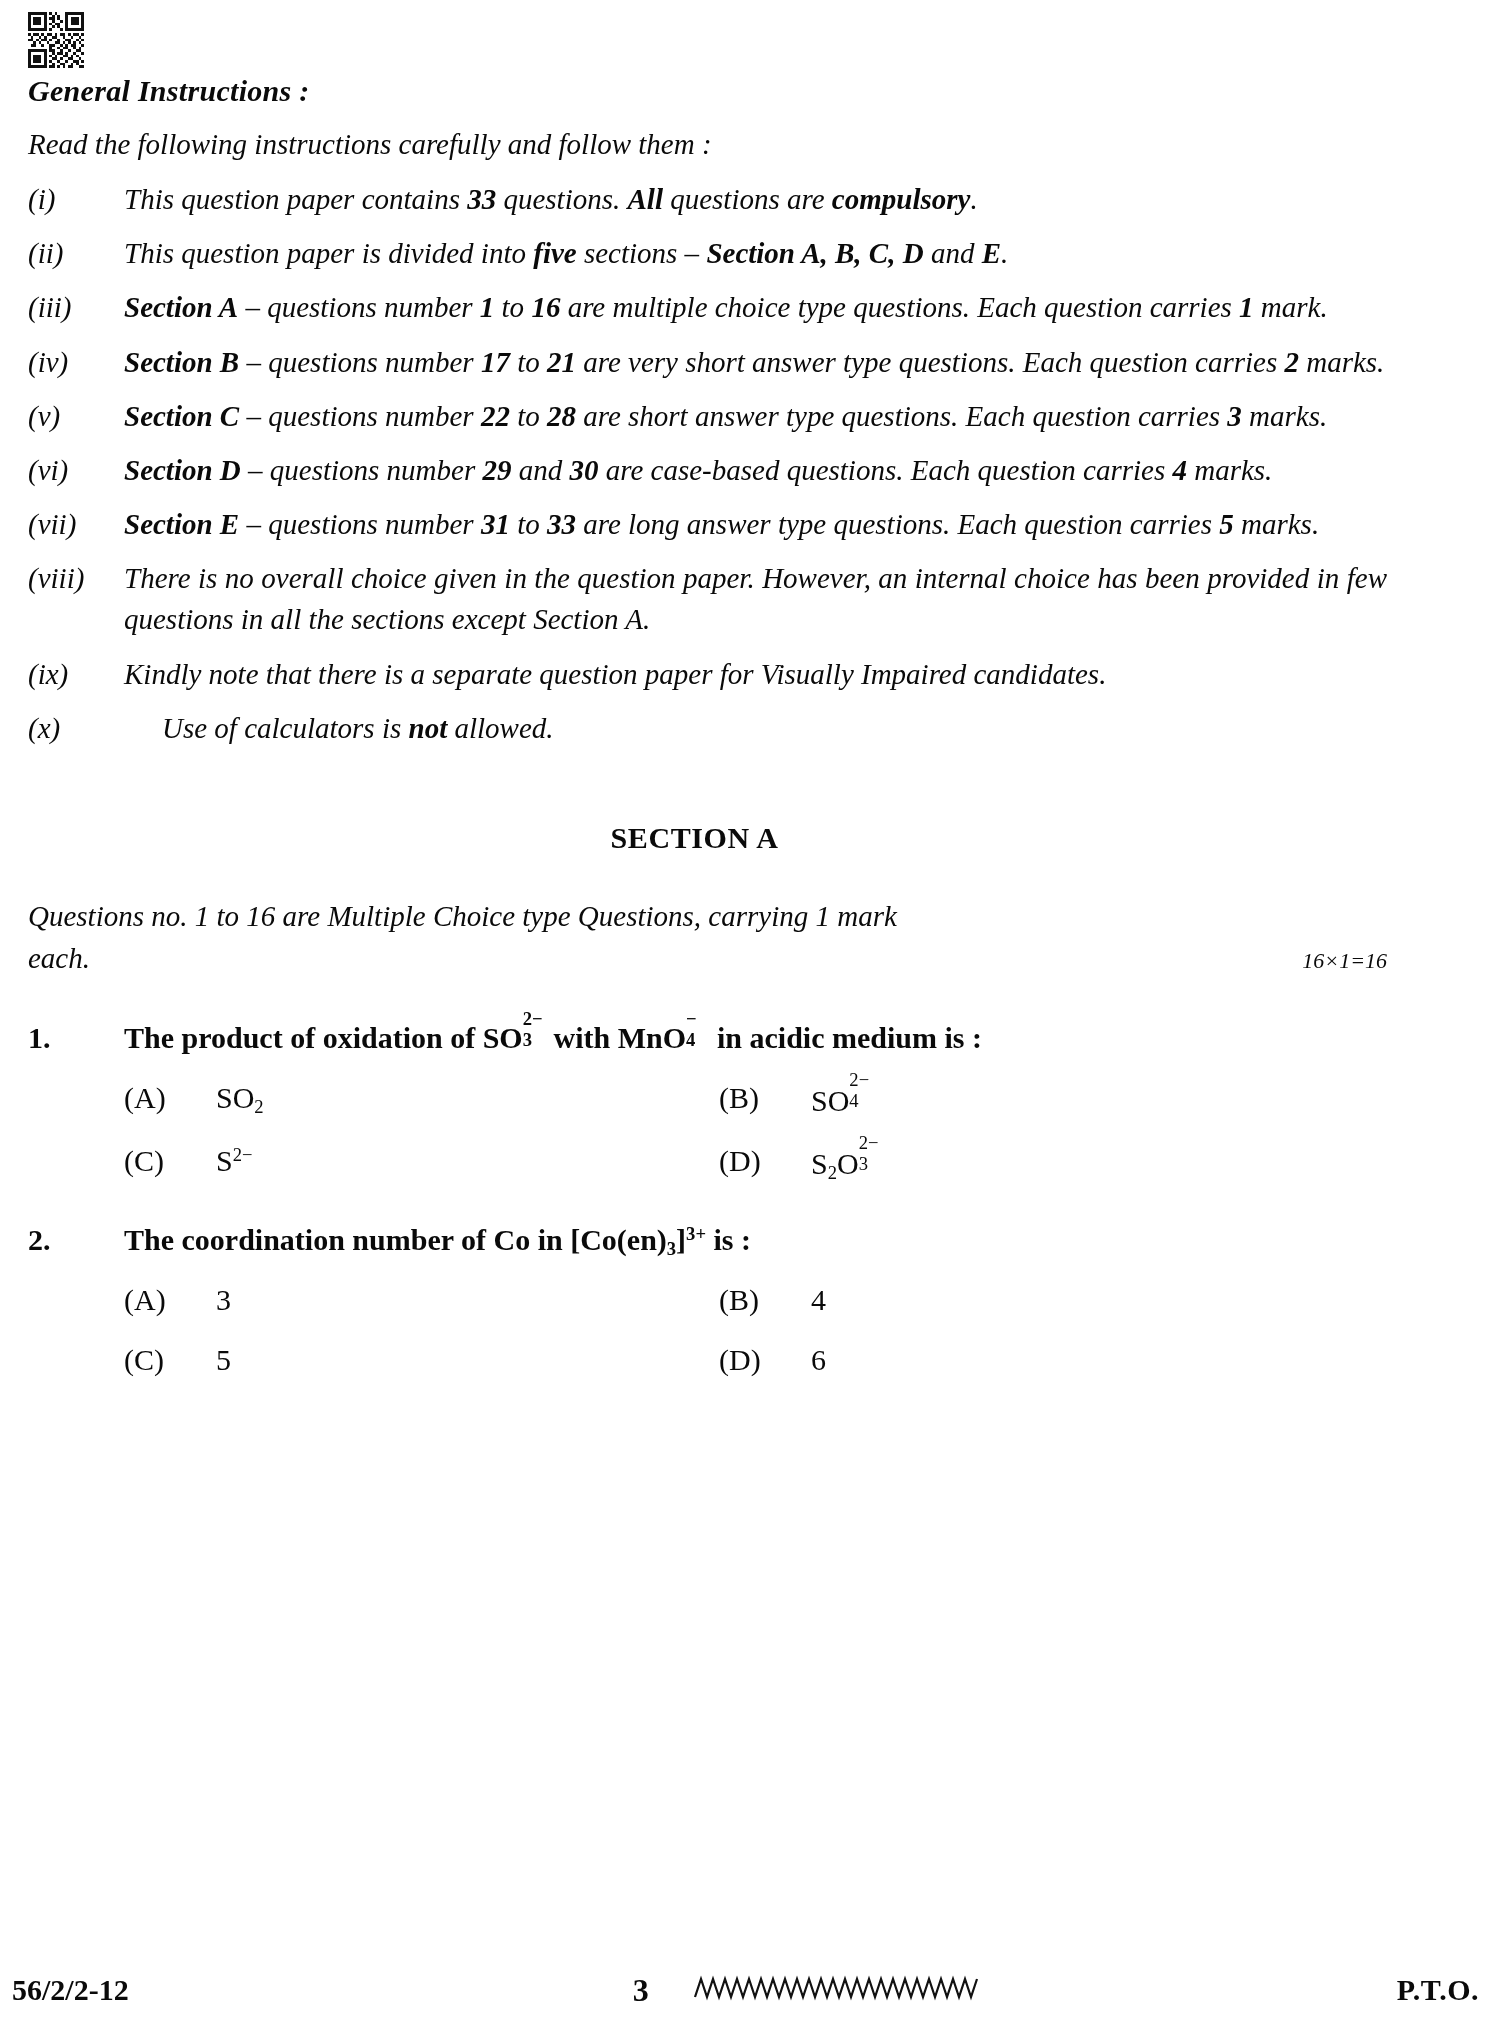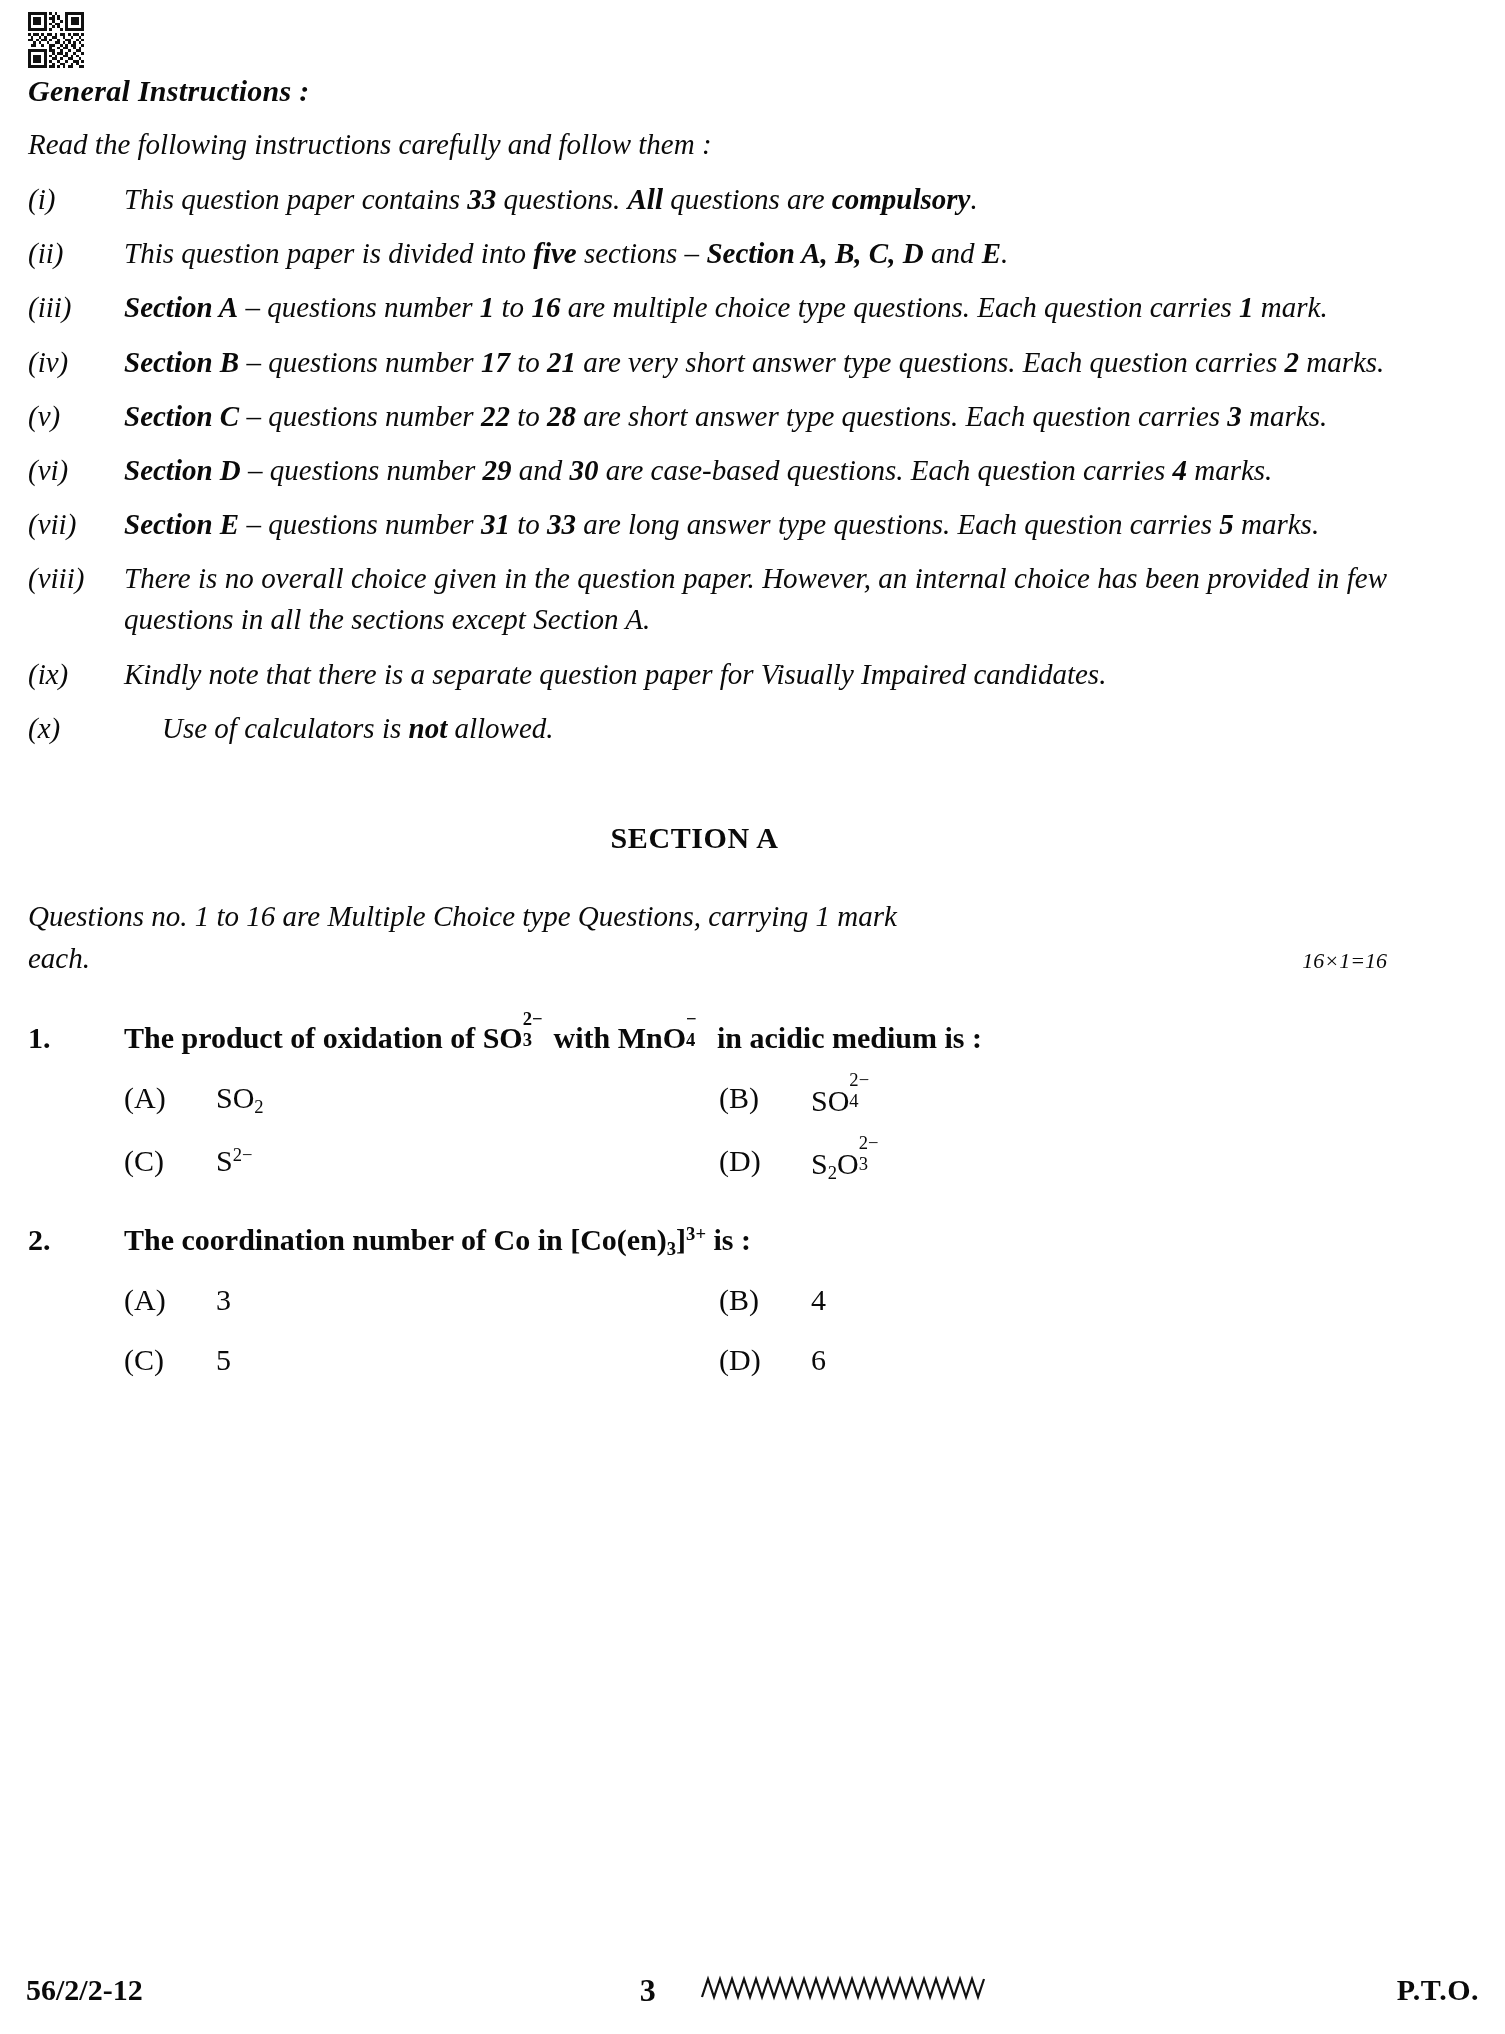--- a/index.html
+++ b/index.html
@@ -167,21 +167,21 @@
     white-space: nowrap;
   }
 
   
   .footer {
     position: absolute;
     left: 0;
     bottom: 16px;
     width: 1505px;
     height: 56px;
-    padding: 0 26px 0 26px;
+    padding: 0 26px 0 12px;
     display: flex;
     align-items: center;
   }
   .footer .code {
     font-weight: bold;
     font-size: 30px;
     flex: 0 0 auto;
   }
   .footer .center-zone {
     flex: 1 1 auto;

